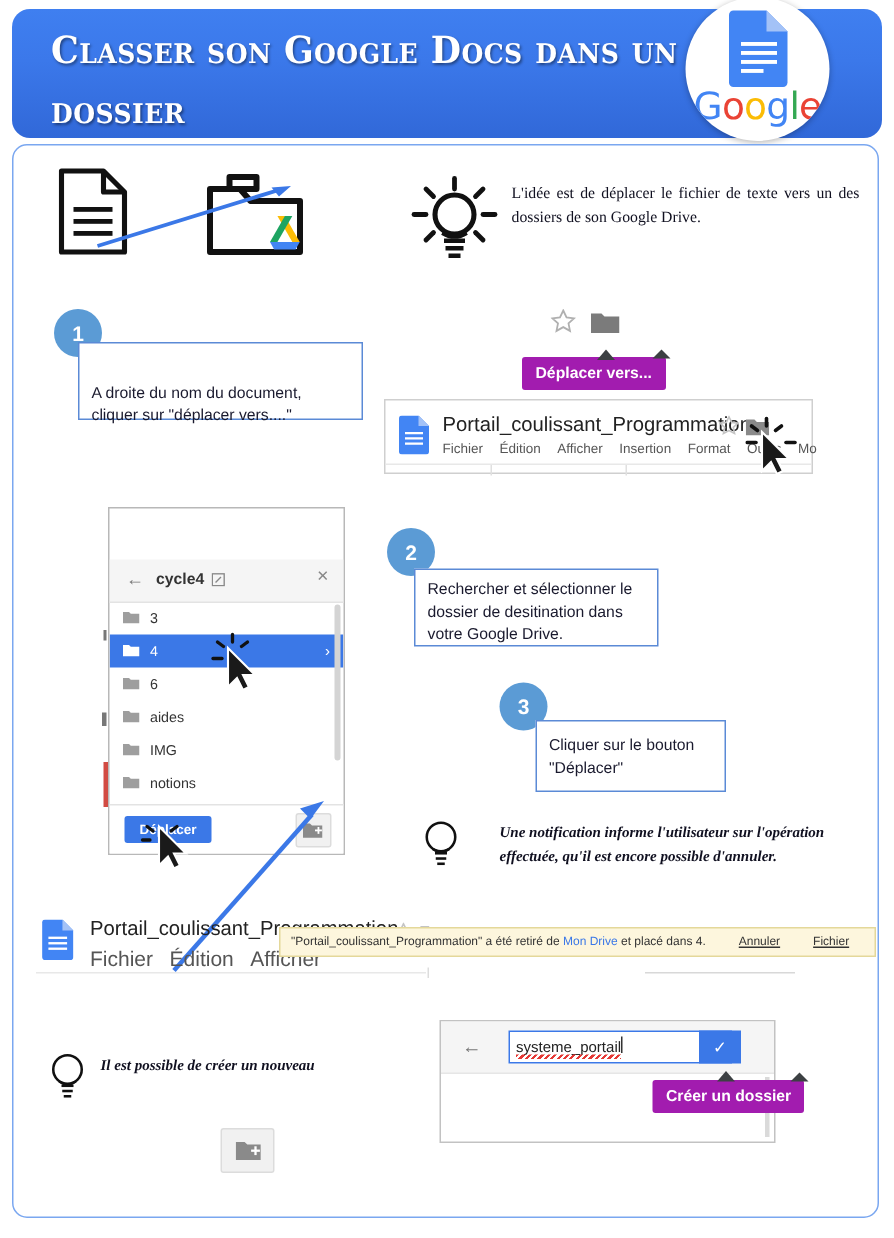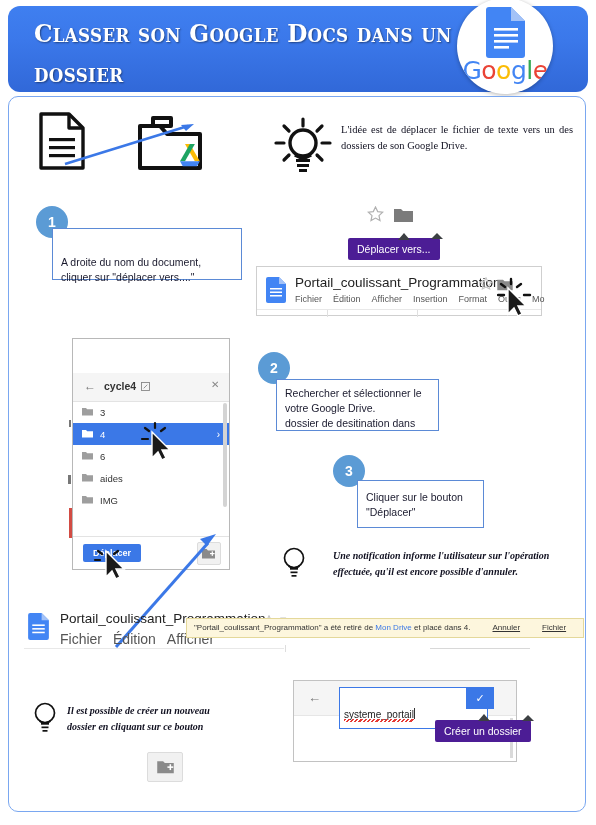--- a/index.html
+++ b/index.html
@@ -88,22 +88,22 @@
   }
   .docs-menu{
     position:absolute;font-size:9px;color:#555;white-space:nowrap;
     font-family:"Liberation Sans",sans-serif;
   }
   .docs-menu span{margin-right:11px;}
   .docs-icon{position:absolute;}
 
   
   .tooltip{
-    position:absolute;background:#4c1d95;color:#fff;
-    font-size:10.5px;font-weight:normal;
+    position:absolute;background:#a21caf;color:#fff;
+    font-size:10.5px;font-weight:bold;
     padding:5px 9px;border-radius:2px;white-space:nowrap;
     font-family:"Liberation Sans",sans-serif;
   }
   .tooltip:after{
     content:"";position:absolute;top:-5px;width:0;height:0;
     border-left:6px solid transparent;border-right:6px solid transparent;
     border-bottom:6px solid #3c4043;
   }
 
   
@@ -163,21 +163,21 @@
   
   .nfdlg{
     position:absolute;left:293px;top:680px;width:224px;height:82px;
     background:#fff;border:1px solid #c2c2c2;box-sizing:border-box;
   }
   .nf-head{position:absolute;left:0;top:0;width:222px;height:34px;background:#f5f5f5;border-bottom:1px solid #e6e6e6;}
   .nf-back{position:absolute;left:14px;top:9px;font-size:13px;color:#777;}
   .nf-input{
     position:absolute;left:45px;top:6px;width:149px;height:22px;
     border:1px solid #3b78e7;background:#fff;box-sizing:border-box;
-    font-size:10px;color:#222;padding:20px 4px;
+    font-size:10px;color:#222;padding:3px 4px;
     font-family:"Liberation Sans",sans-serif;
   }
   .nf-val{position:relative;display:inline-block;}
   .nf-val:after{
     content:"";position:absolute;left:0;bottom:-2px;width:100%;height:3px;
     background:repeating-linear-gradient(135deg,#e53935 0 1.5px,transparent 1.5px 3px);
   }
   .nf-caret{display:inline-block;width:1px;height:11px;background:#333;vertical-align:-1px;}
   .nf-ok{
     position:absolute;left:172px;top:6px;width:28px;height:22px;
@@ -353,20 +353,26 @@
             <path d="M0 1 h4 l1.2 1.2 h5.8 V8.5 H0 z" fill="#9e9e9e"></path>
           </svg>
         <span class="fname">aides</span>
       </div>
       <div class="md-item">
         <svg class="md-fold" width="11" height="9" viewBox="0 0 11 9">
             <path d="M0 1 h4 l1.2 1.2 h5.8 V8.5 H0 z" fill="#9e9e9e"></path>
           </svg>
         <span class="fname">IMG</span>
       </div>
+      <div class="md-item">
+        <svg class="md-fold" width="11" height="9" viewBox="0 0 11 9">
+            <path d="M0 1 h4 l1.2 1.2 h5.8 V8.5 H0 z" fill="#9e9e9e"></path>
+          </svg>
+        <span class="fname">notions</span>
+      </div>
     </div>
     <div class="md-scroll"></div>
 
     <div class="md-foot">
       <div class="md-move-btn">Déplacer</div>
       <div class="md-newfold">
         <svg style="position:absolute;left:4px;top:5px;" width="13" height="11" viewBox="0 0 13 11">
           <path d="M0 1 h4.6 l1.4 1.4 h7 V10.5 H0 z" fill="#8a8a8a"></path>
           <rect x="8" y="5" width="4.6" height="1.2" fill="#fff"></rect>
           <rect x="9.7" y="3.3" width="1.2" height="4.6" fill="#fff"></rect>
@@ -394,22 +400,22 @@
       <line x1="6" y1="15" x2="10" y2="18"></line>
       <line x1="26" y1="15" x2="22" y2="18"></line>
       <line x1="3" y1="24" x2="8" y2="24"></line>
     </g>
     <path d="M14 15 L14 41 L20 35 L24 43 L28 41 L24 33 L32 33 z" fill="#1a1a1a" stroke="#fff" stroke-width="1.4"></path>
   </svg>
 
   <div class="step-badge" style="left:258px;top:352px;">2</div>
   <div class="callout" style="left:276px;top:379px;width:163px;height:52px;padding:6px 8px 0 8px;">
     <p>Rechercher et sélectionner le</p>
+    <p>dossier de desitination dans</p>
     <p>votre Google Drive.</p>
-    <p>dossier de desitination dans</p>
   </div>
 
   <div class="step-badge" style="left:333px;top:455px;">3</div>
   <div class="callout" style="left:357px;top:480px;width:127px;height:48px;padding:9px 8px 0 8px;">
     <p>Cliquer sur le bouton</p>
     <p>"Déplacer"</p>
   </div>
 
   <svg class="bigarrow" style="left:108px;top:525px;" width="120" height="130" viewBox="0 0 120 130">
     <line x1="8" y1="122" x2="100" y2="18" stroke="#3b78e7" stroke-width="3"></line>
@@ -452,21 +458,20 @@
 
   <svg class="abs" style="left:32px;top:700px;" width="26" height="36" viewBox="0 0 26 36">
     <circle cx="13" cy="13" r="9.5" fill="none" stroke="#111" stroke-width="1.7"></circle>
     <path d="M7.5 21 q5.5 4 11 0" fill="none" stroke="#111" stroke-width="1.7"></path>
     <rect x="9" y="23" width="8" height="1.7" fill="#111"></rect>
     <rect x="9.5" y="26.5" width="7" height="1.7" fill="#111"></rect>
     <rect x="10.5" y="30" width="5" height="1.7" fill="#111"></rect>
   </svg>
   <div class="tip-text tip-italic" style="left:67px;top:703px;width:215px;">
     <div>Il est possible de créer un nouveau</div>
-    <div>dossier en cliquant sur ce bouton</div>
   </div>
   <div class="newfold-btn-big">
     <svg style="position:absolute;left:9px;top:7px;" width="17" height="14" viewBox="0 0 13 11">
       <path d="M0 1 h4.6 l1.4 1.4 h7 V10.5 H0 z" fill="#8a8a8a"></path>
       <rect x="8" y="5" width="4.6" height="1.2" fill="#fff"></rect>
       <rect x="9.7" y="3.3" width="1.2" height="4.6" fill="#fff"></rect>
     </svg>
   </div>
 
   <div class="nfdlg">

